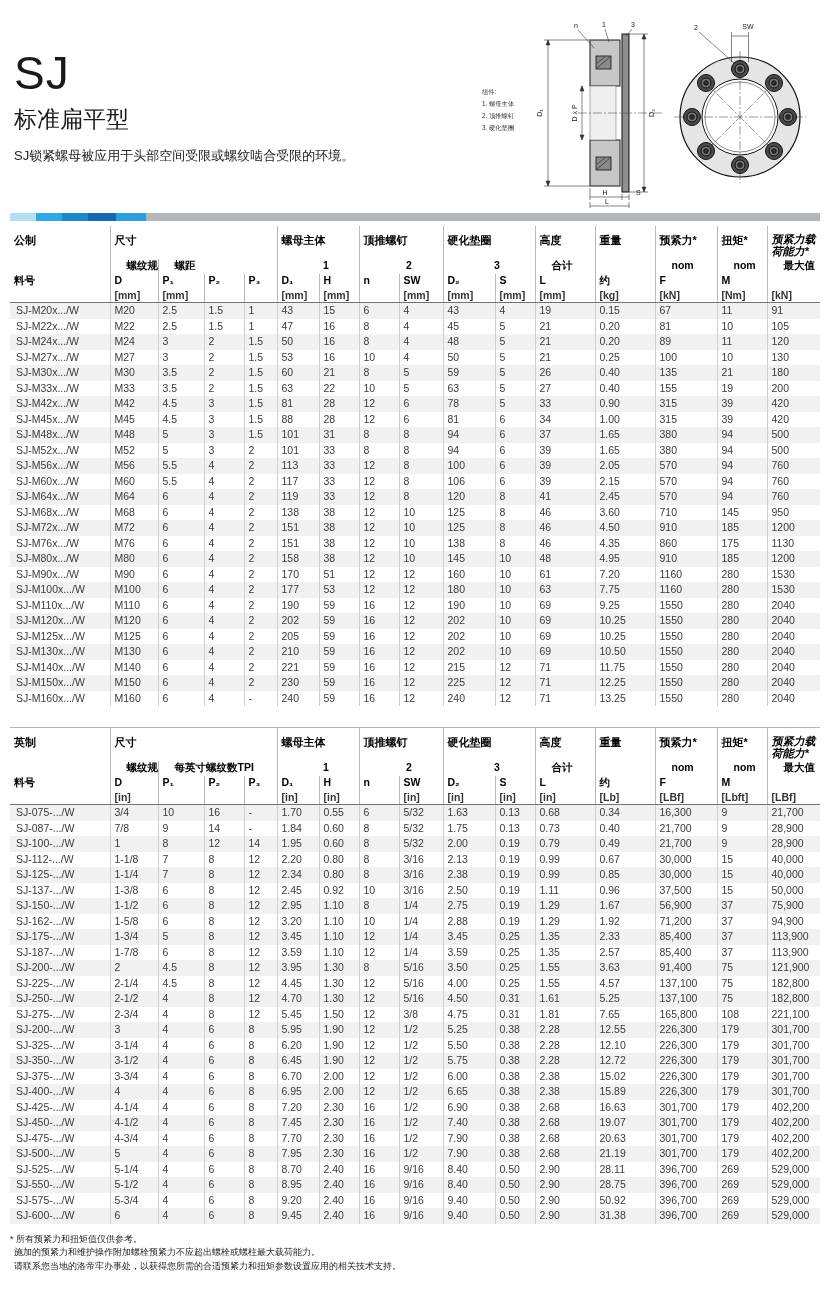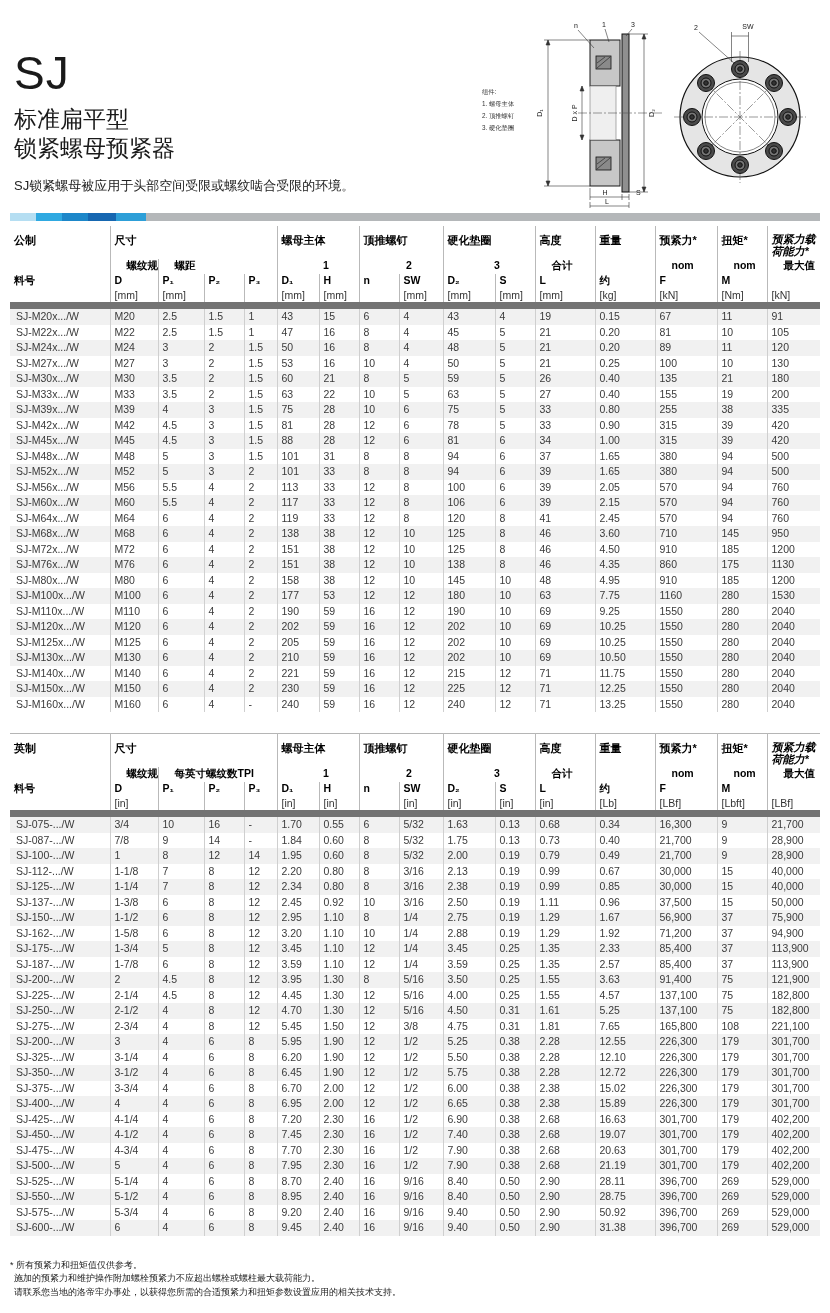--- a/index.html
+++ b/index.html
@@ -22,52 +22,51 @@
   .band .s3{width:28px}.band .s4{width:30px}.band .s5{flex:1}
 
   
   table{border-collapse:collapse;table-layout:fixed;width:810px;margin-top:5px;}
   th,td{font-size:10.5px;text-align:left;white-space:nowrap;overflow:hidden;
         padding:0 0 0 4px;}
   thead th{font-weight:bold;color:#000;vertical-align:top;}
   thead tr.r1 th{padding-top:7px;height:26px;font-size:11px;}
   thead tr.r2 th{height:15px;padding-left:16px;}
   thead tr.r3 th{height:15px;}
-  thead tr.r4 th{height:13px;font-weight:normal;color:#333;border-bottom:7px solid #737373;}
+  thead tr.r4 th{height:13px;font-weight:bold;color:#333;border-bottom:1px solid #737373;}
   thead th.ctr{text-align:center;}
   thead th.wrap{white-space:normal;line-height:1.12;font-style:italic;}
   thead th+th, tbody td+td{border-left:1px solid #cfcfcf;}
   thead th+th{border-left-color:#b9b9b9;}
   tbody td{color:#3a3a3a;height:15.5px;line-height:15.5px;}
   tbody tr:nth-child(odd){background:#f1f1f1;}
   tbody td:first-child{padding-left:6px;}
   .tbl-imperial{margin-top:21px;border-top:1px solid #b5b5b5;}
 
   
-  .footnotes{margin-top:23px;font-size:9px;color:#222;line-height:1.5;}
+  .footnotes{margin-top:9px;font-size:9px;color:#222;line-height:1.5;}
   .footnotes .fn2{padding-left:4px;}
 
   
   .diag text{font-size:7px;fill:#1a1a1a;}
   .diag .lg{font-size:6.3px;fill:#333;}
   .diag .dim{stroke:#333;stroke-width:.6;fill:none;}
   .diag .cl{stroke:#555;stroke-width:.6;stroke-dasharray:9 2 2 2;fill:none;}
 </style>
 </head>
 <body>
 
 <div class="page">
   <div class="content">
 
     <div class="hdr">
       <div class="hdr-left">
         <div class="title">SJ</div>
         <div class="sub">
           <div>标准扁平型</div>
-          <div>锁紧螺母预紧器</div>
         </div>
         <div class="desc">SJ锁紧螺母被应用于头部空间受限或螺纹啮合受限的环境。</div>
       </div>
 
       <div class="hdr-right">
         <svg class="diag" width="342" height="192" viewBox="0 0 342 192">
 
           <g>
             <text class="lg" x="4" y="76">组件:</text>
             <text class="lg" x="4" y="88">1. 螺母主体</text>
@@ -395,38 +394,20 @@
             <td>5</td>
             <td>63</td>
             <td>5</td>
             <td>27</td>
             <td>0.40</td>
             <td>155</td>
             <td>19</td>
             <td>200</td>
           </tr>
           <tr>
-            <td>SJ-M39x.../W</td>
-            <td>M39</td>
-            <td>4</td>
-            <td>3</td>
-            <td>1.5</td>
-            <td>75</td>
-            <td>28</td>
-            <td>10</td>
-            <td>6</td>
-            <td>75</td>
-            <td>5</td>
-            <td>33</td>
-            <td>0.80</td>
-            <td>255</td>
-            <td>38</td>
-            <td>335</td>
-          </tr>
-          <tr>
             <td>SJ-M42x.../W</td>
             <td>M42</td>
             <td>4.5</td>
             <td>3</td>
             <td>1.5</td>
             <td>81</td>
             <td>28</td>
             <td>12</td>
             <td>6</td>
             <td>78</td>
@@ -609,20 +590,38 @@
             <td>38</td>
             <td>12</td>
             <td>10</td>
             <td>145</td>
             <td>10</td>
             <td>48</td>
             <td>4.95</td>
             <td>910</td>
             <td>185</td>
             <td>1200</td>
+          </tr>
+          <tr>
+            <td>SJ-M90x.../W</td>
+            <td>M90</td>
+            <td>6</td>
+            <td>4</td>
+            <td>2</td>
+            <td>170</td>
+            <td>51</td>
+            <td>12</td>
+            <td>12</td>
+            <td>160</td>
+            <td>10</td>
+            <td>61</td>
+            <td>7.20</td>
+            <td>1160</td>
+            <td>280</td>
+            <td>1530</td>
           </tr>
           <tr>
             <td>SJ-M100x.../W</td>
             <td>M100</td>
             <td>6</td>
             <td>4</td>
             <td>2</td>
             <td>177</td>
             <td>53</td>
             <td>12</td>

